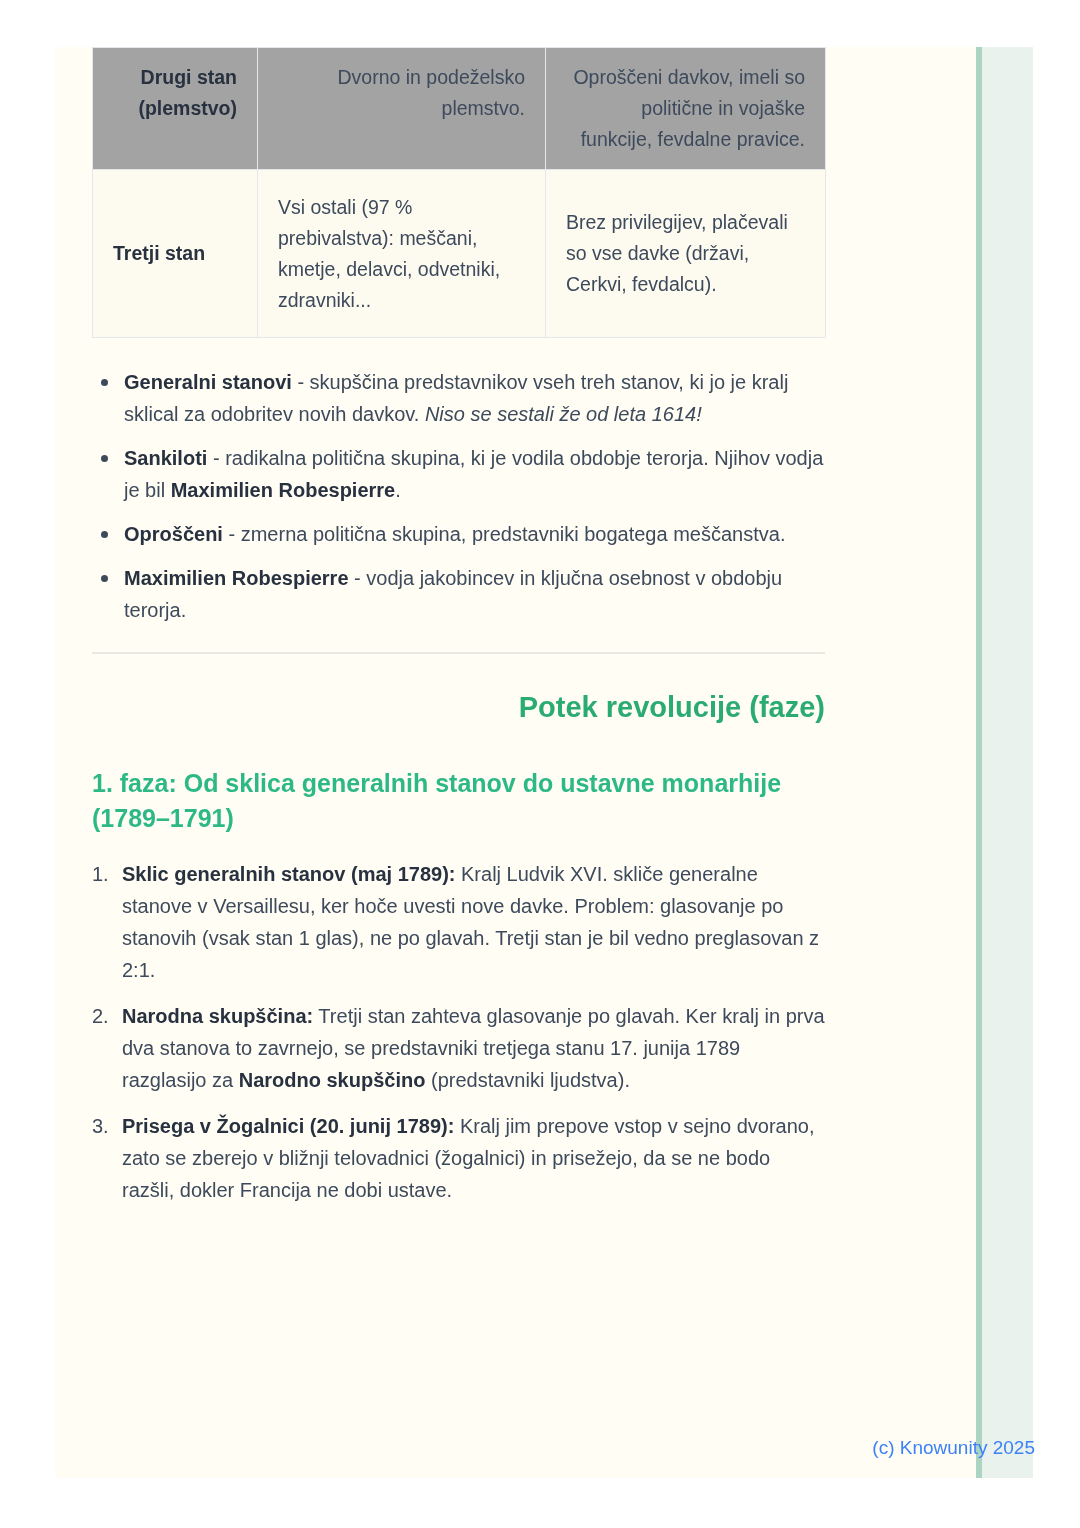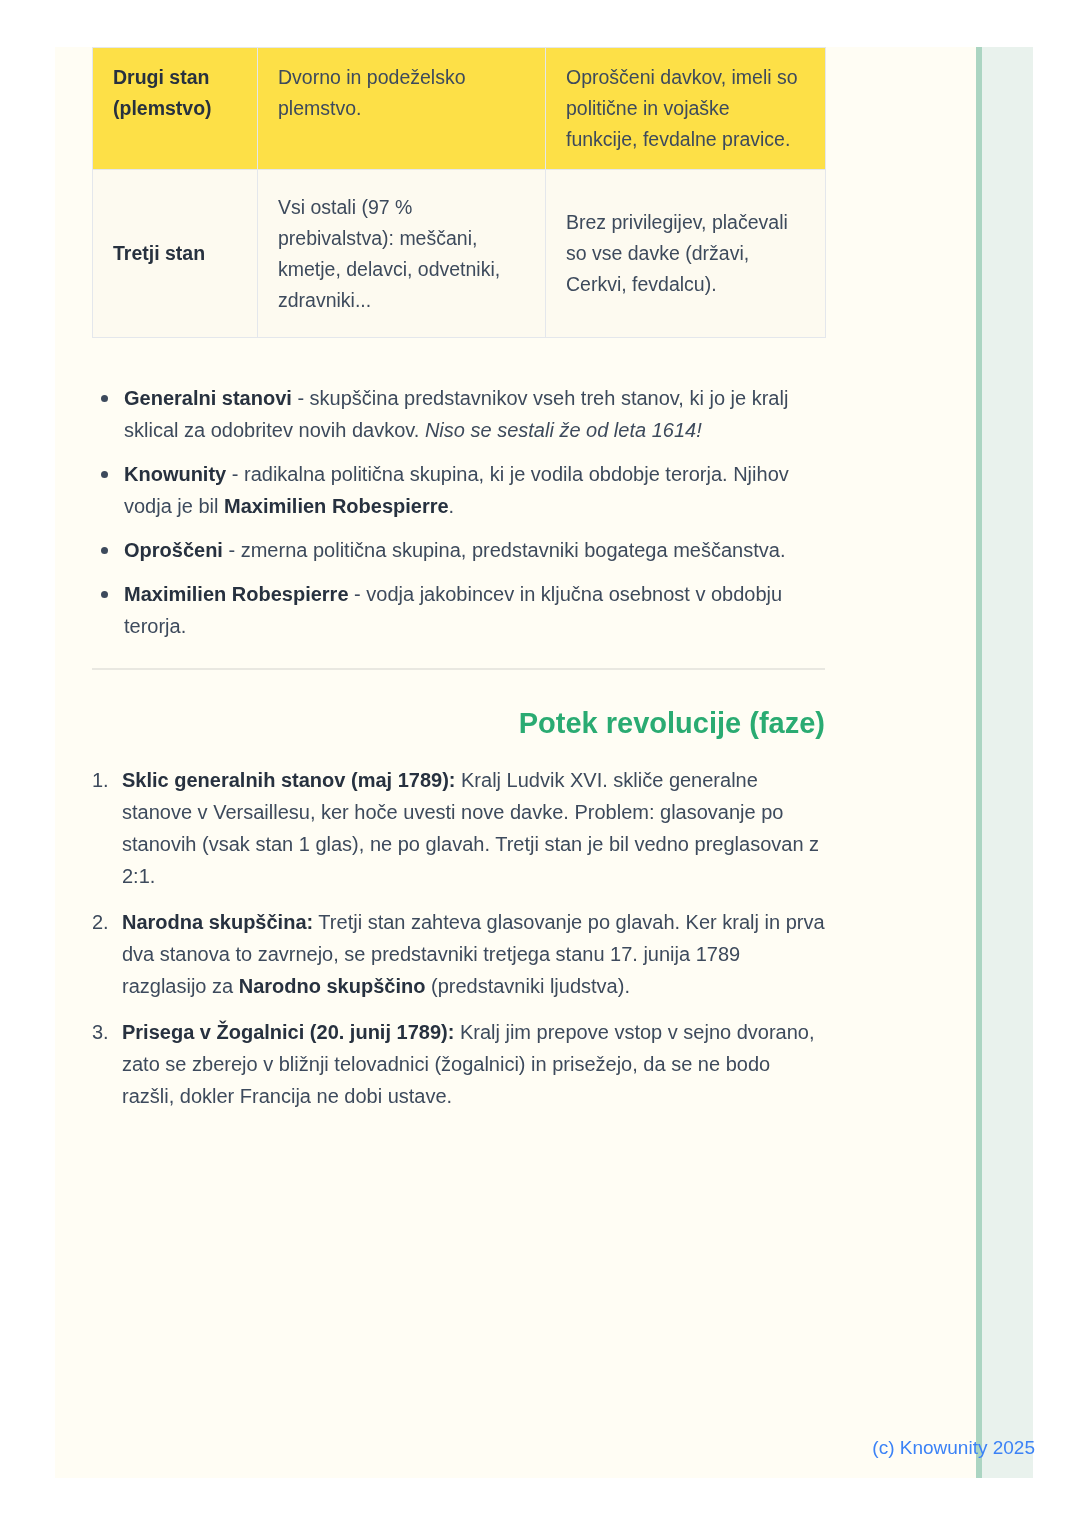--- a/index.html
+++ b/index.html
@@ -9,26 +9,26 @@
 
   
   .sheet { position:absolute; left:55px; top:47px; width:921px; height:1431px;
     background:#fffdf4; }
   .content { width:733px; margin-left:37px; color:#3d4a5c; font-size:20px; line-height:32px; }
 
   
   table.estates { border-collapse:collapse; width:733px; table-layout:fixed; }
   table.estates td { border:1px solid #e4e7ec; padding:14px 20px; line-height:31px; font-size:19.5px; }
   col.c1 { width:165px; } col.c2 { width:288px; } col.c3 { width:280px; }
-  tr.row-1 td { background:#fde047; height:121px; vertical-align:top; }
+  tr.row-1 td { background:#a3a3a3; height:121px; vertical-align:top;text-align:right; }
   tr.row-2 td { background:#fdfaf0; height:168px; vertical-align:middle; }
   td.name { font-weight:700; color:#27313f; }
 
   
-  ul.terms { list-style:none; margin-top:44px; }
+  ul.terms { list-style:none; margin-top:28px; }
   ul.terms li { position:relative; padding-left:32px; margin-bottom:12px; }
   ul.terms li::before { content:""; position:absolute; left:9px; top:13px; width:7px; height:7px;
     border-radius:50%; background:#3d4a5c; }
 
   .seg-b { font-weight:700; color:#27313f; }
   .seg-i { font-style:italic; }
 
   hr.divider { border:none; border-top:2px solid #e9e8e1; margin-top:26px; }
 
   h2.section-title { margin-top:34px; font-size:29px; line-height:38px; font-weight:700; color:#2aab72;text-align:right; }
@@ -72,30 +72,31 @@
           <tr class="row-2">
             <td class="name">Tretji stan</td>
             <td>Vsi ostali (97 % prebivalstva): meščani, kmetje, delavci, odvetniki, zdravniki...</td>
             <td>Brez privilegijev, plačevali so vse davke (državi, Cerkvi, fevdalcu).</td>
           </tr>
         </tbody>
       </table>
 
       <ul class="terms">
         <li><span class="seg-b">Generalni stanovi</span><span> - skupščina predstavnikov vseh treh stanov, ki jo je kralj sklical za odobritev novih davkov. </span><span class="seg-i">Niso se sestali že od leta 1614!</span></li>
-        <li><span class="seg-b">Knowunity</span><span> - radikalna politična skupina, ki je vodila obdobje terorja. Njihov vodja je bil </span><span class="seg-b">Maximilien Robespierre</span><span>.</span></li>
+        <li><span class="seg-b">Sankiloti</span><span> - radikalna politična skupina, ki je vodila obdobje terorja. Njihov vodja je bil </span><span class="seg-b">Maximilien Robespierre</span><span>.</span></li>
         <li><span class="seg-b">Oproščeni</span><span> - zmerna politična skupina, predstavniki bogatega meščanstva.</span></li>
         <li><span class="seg-b">Maximilien Robespierre</span><span> - vodja jakobincev in ključna osebnost v obdobju terorja.</span></li>
       </ul>
 
       <hr class="divider">
 
       <h2 class="section-title">Potek revolucije (faze)</h2>
 
 
+      <h3 class="phase-title">1. faza: Od sklica generalnih stanov do ustavne monarhije (1789–1791)</h3>
 
       <ol class="steps">
         <li>
           <span class="num">1.</span>
           <span class="step-text"><span class="seg-b">Sklic generalnih stanov (maj 1789):</span><span> Kralj Ludvik XVI. skliče generalne stanove v Versaillesu, ker hoče uvesti nove davke. Problem: glasovanje po stanovih (vsak stan 1 glas), ne po glavah. Tretji stan je bil vedno preglasovan z 2:1.</span></span>
         </li>
         <li>
           <span class="num">2.</span>
           <span class="step-text"><span class="seg-b">Narodna skupščina:</span><span> Tretji stan zahteva glasovanje po glavah. Ker kralj in prva dva stanova to zavrnejo, se predstavniki tretjega stanu 17. junija 1789 razglasijo za </span><span class="seg-b">Narodno skupščino</span><span> (predstavniki ljudstva).</span></span>
         </li>

